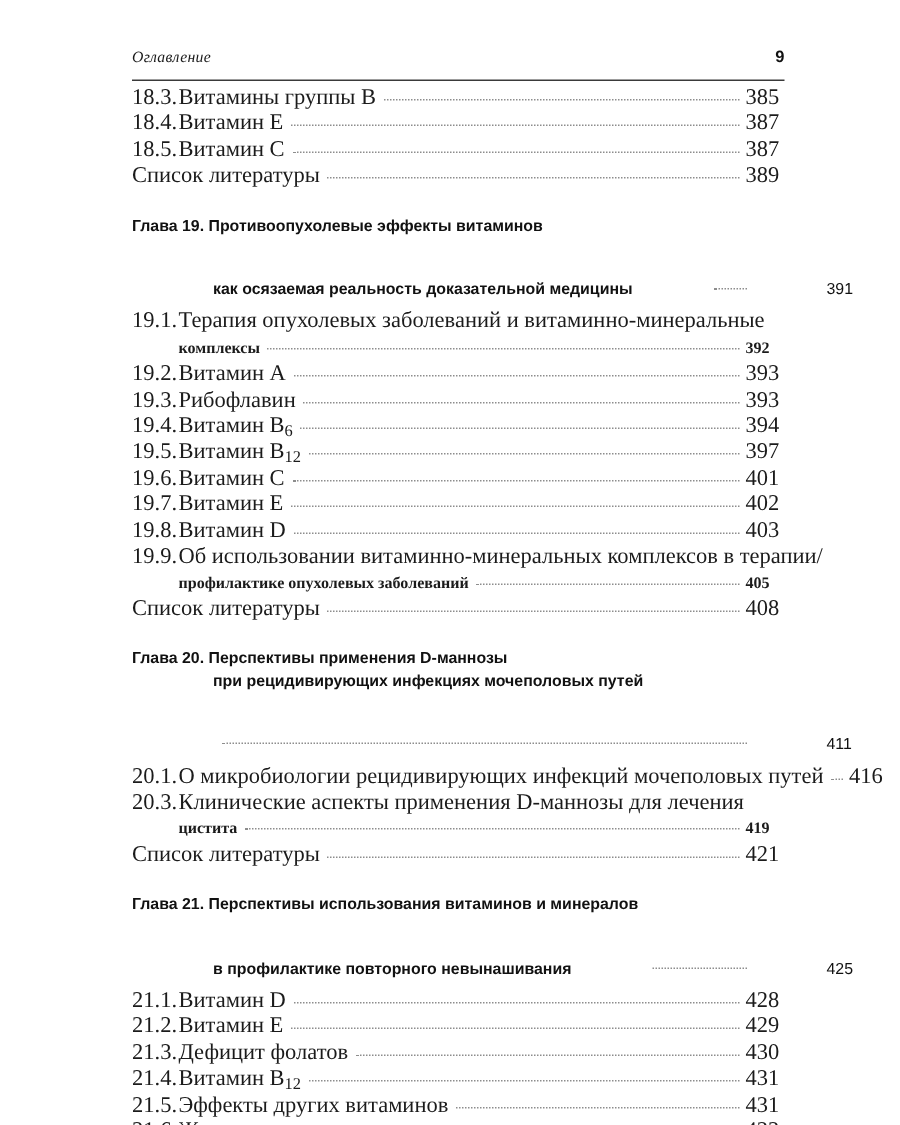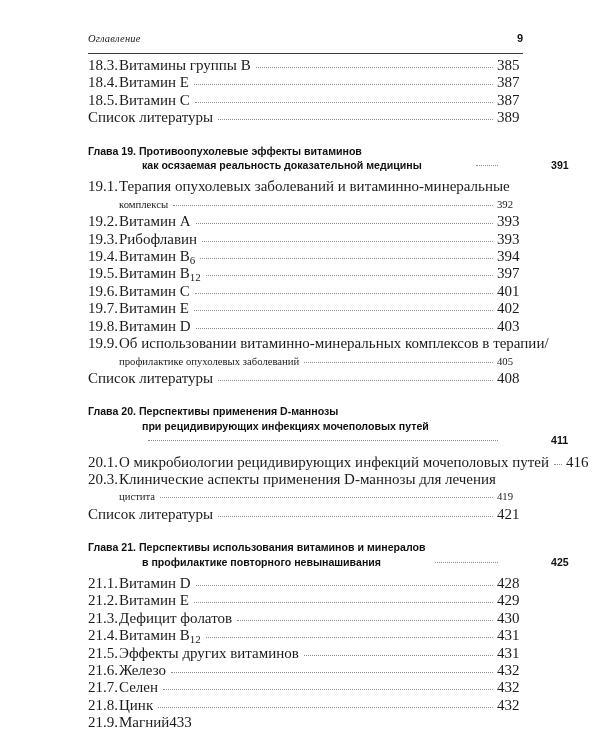--- a/index.html
+++ b/index.html
@@ -116,20 +116,21 @@
     font-size: 10.7px;
     line-height: 17.4px;
     color: #1b1b1b;
     padding-left: 31px;
   }
   .entry-cont .body {
     flex: 1 1 auto;
     display: flex;
     align-items: baseline;
     min-width: 0;
+    font-weight: bold;
   }
 
   
   .dots {
     flex: 1 1 auto;
     min-width: 8px;
     margin: 0 4px 0 5px;
     position: relative;
     top: -2px;
     border-bottom: 1.05px dotted #8d8d8d;
@@ -142,21 +143,22 @@
   }
   .pg {
     flex: 0 0 26px;
     width: 26px;
     text-align: left;
     white-space: nowrap;
     font-variant-numeric: lining-nums;
   }
   .chapter .pg {
     font-family: "Liberation Sans", "DejaVu Sans", sans-serif;
-    font-weight: bold;
+    font-weight: normal;
+    margin-top: 28px;
   }
   
   .nodots .filler {
     flex: 1 1 auto;
   }
   .nodots .pg-empty {
     flex: 0 0 26px;
     width: 26px;
   }
   sub {

